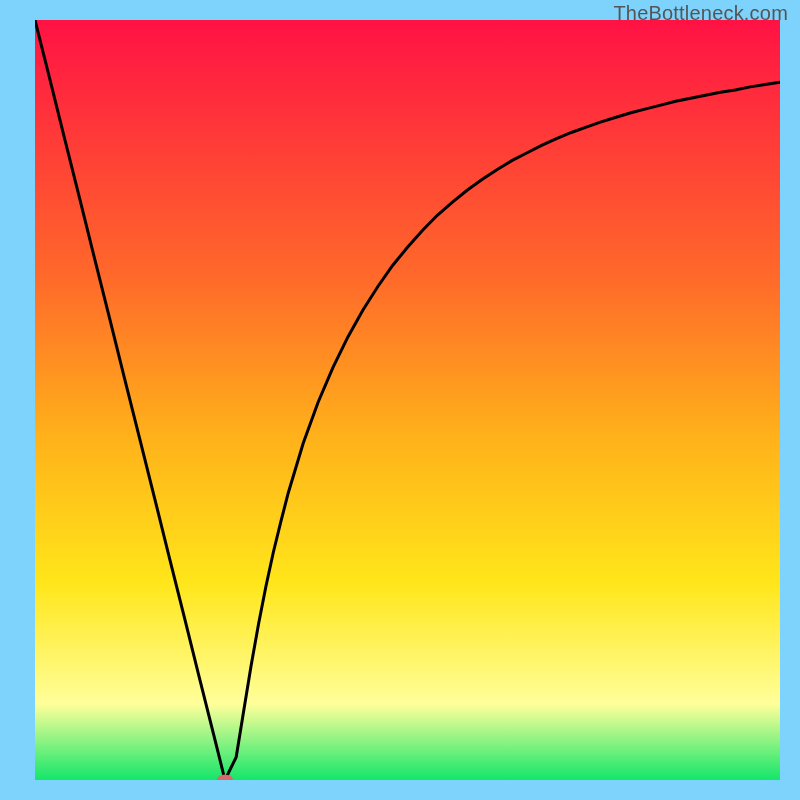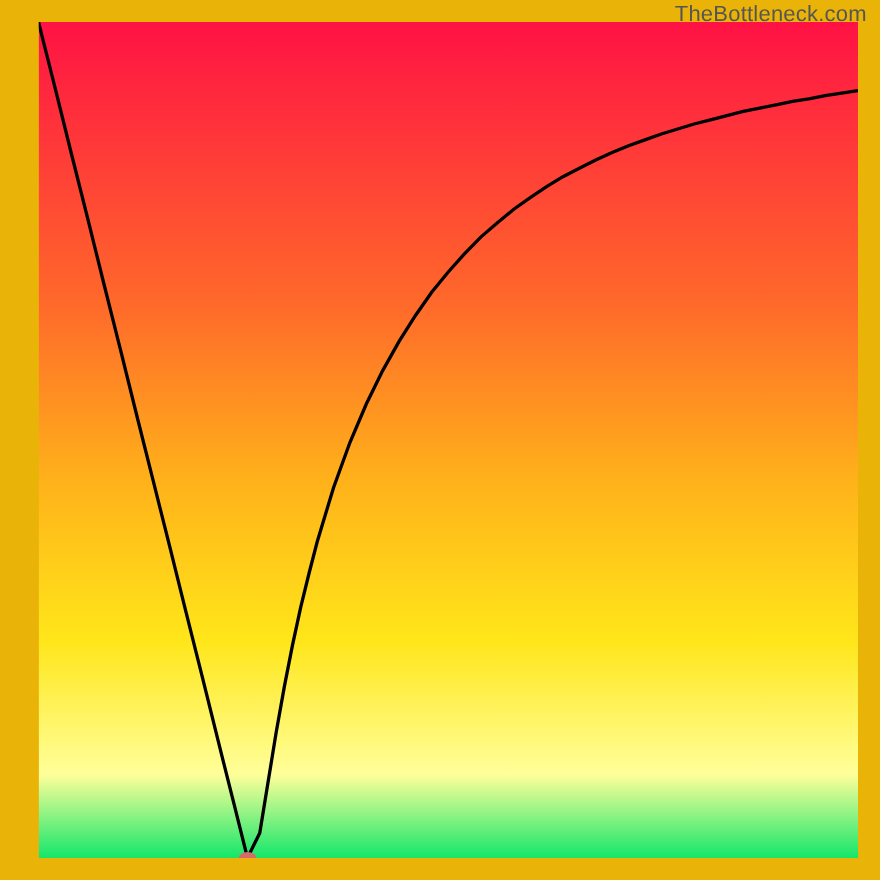--- a/index.html
+++ b/index.html
@@ -8,21 +8,21 @@
     width: 800px;
     height: 800px;
     background: #000;
     overflow: hidden;
     font-family: Arial, Helvetica, sans-serif;
   }
   .frame {
     position: absolute;
     left: 0; top: 0;
     width: 800px; height: 800px;
-    background: #eab308;
+    background: #7dd3fc;
   }
   .plot-area {
     position: absolute;
     left: 35px;
     top: 20px;
     width: 745px;
     height: 760px;
     overflow: hidden;
   }
   .plot-area svg {

